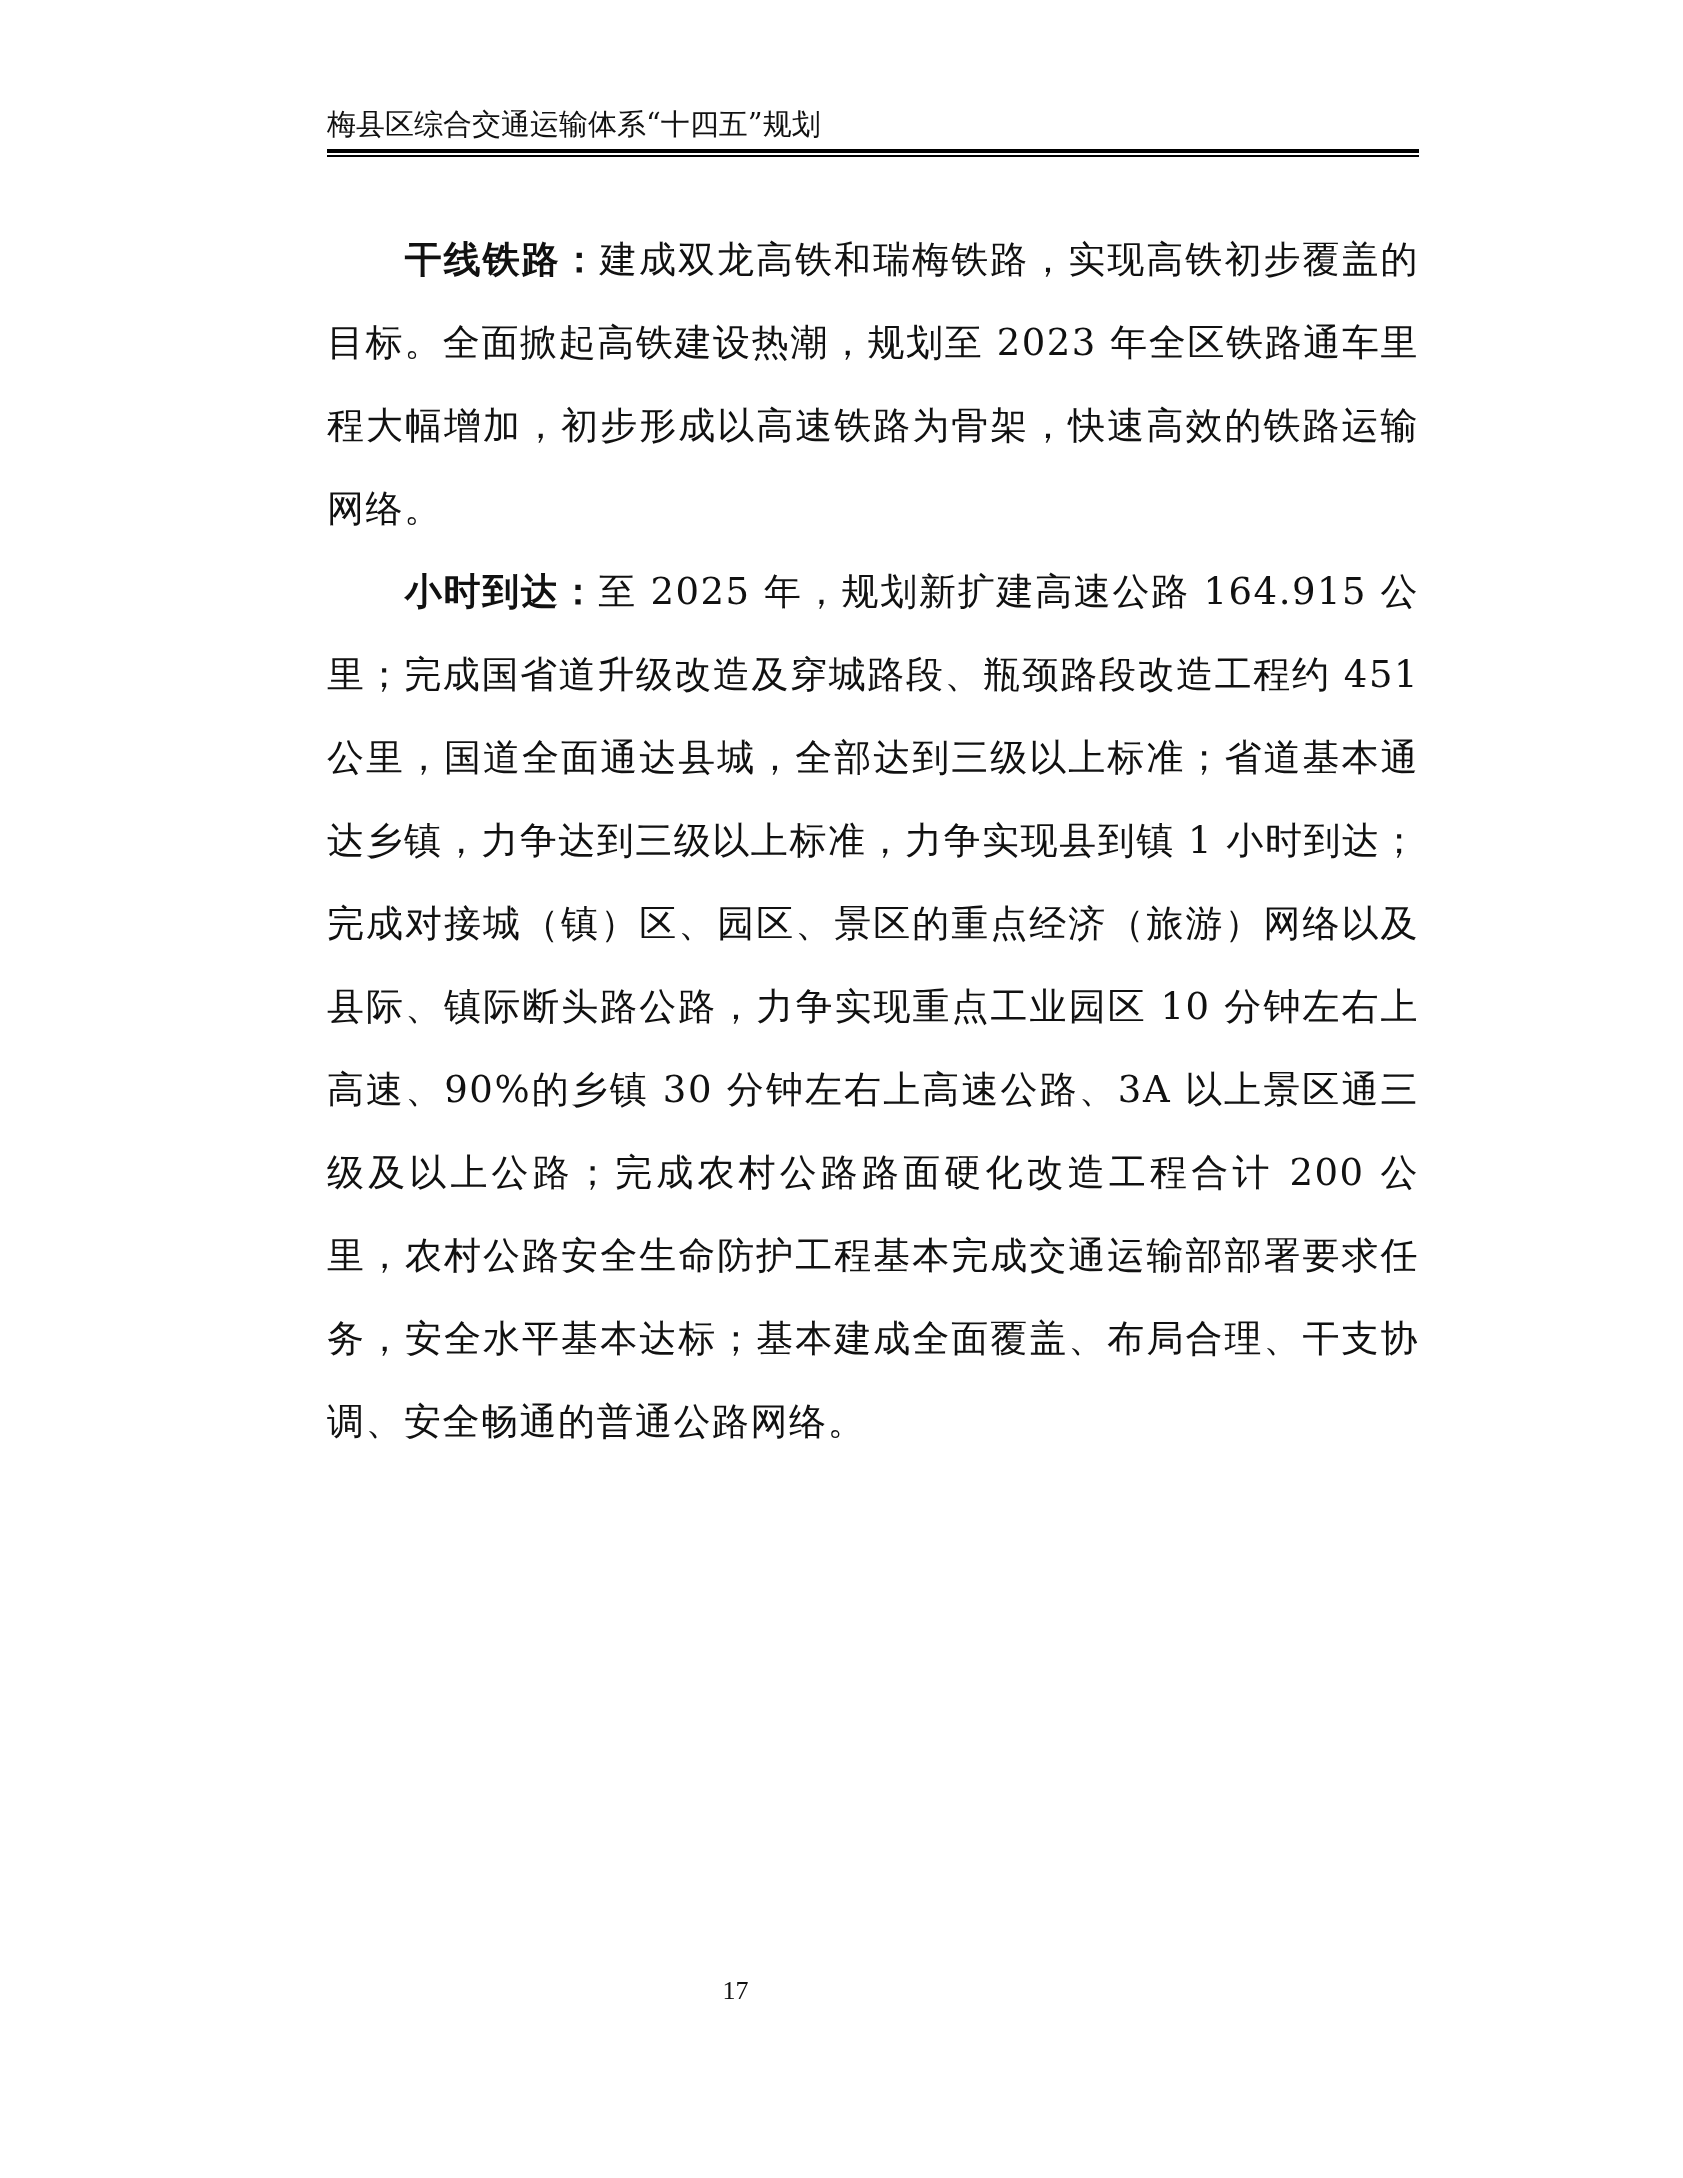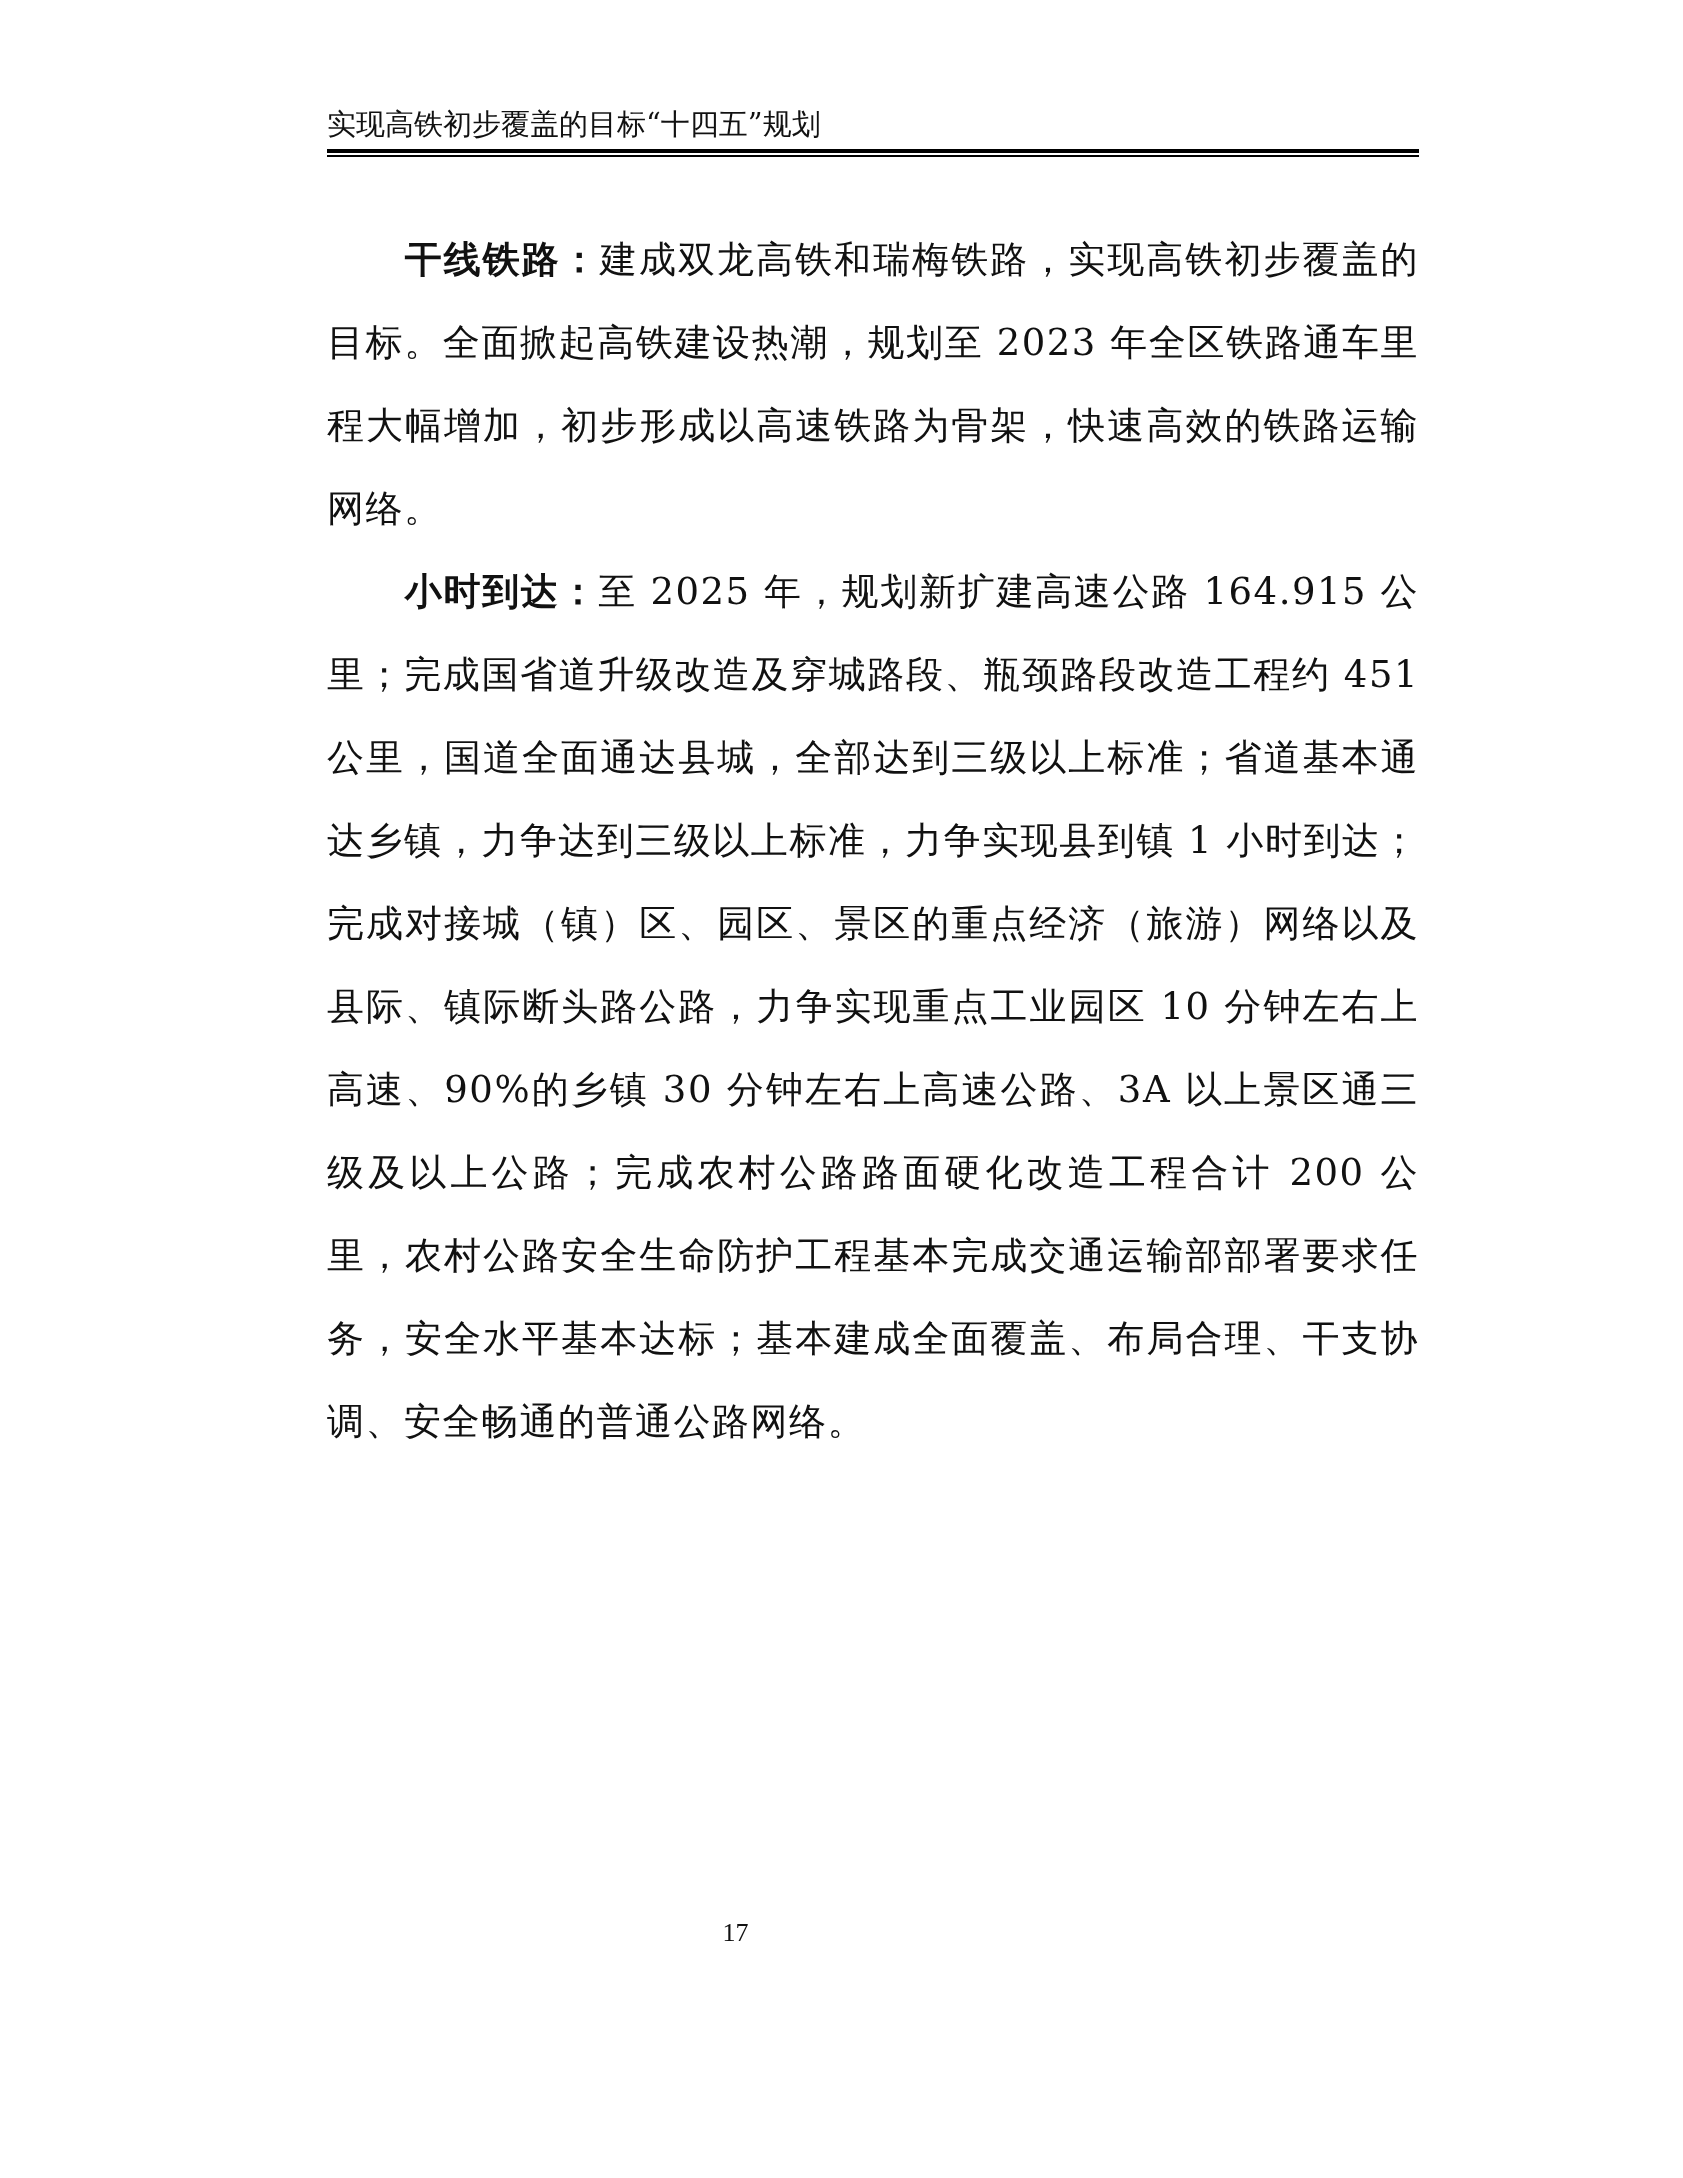--- a/index.html
+++ b/index.html
@@ -9,28 +9,28 @@
   .header-title { font-size:29px; line-height:40px; letter-spacing:0px; white-space:nowrap; }
   .rule { position:absolute; left:327px; width:1092px; background:#000; }
   .rule.thick { top:149px; height:4px; }
   .rule.thin { top:155px; height:2px; }
   .content { position:absolute; left:327px; top:218px; width:1092px; }
   .heading { font-size:38px; font-weight:bold; line-height:63px; padding-left:77px;
              font-family: "DejaVu Sans", "Liberation Sans", sans-serif; margin:0 0 22px 0; }
   .para { font-size:37px; line-height:83px; text-indent:2.1em; margin:0; text-align:justify;
           text-align-last:left; letter-spacing:1.5px; }
   .para .lead { font-weight:bold; font-family: Liberation Serif, serif; }
-  .page-number { position:absolute; left:0; width:1471px; top:1918px; text-align:center;
+  .page-number { position:absolute; left:0; width:1471px; top:1976px; text-align:center;
                  font-size:26px; font-family:"Liberation Serif", serif; }
 </style>
 </head>
 <body>
 
 <div class="header">
-  <div class="header-title">实现高铁初步覆盖的目标“十四五”规划</div>
+  <div class="header-title">梅县区综合交通运输体系“十四五”规划</div>
 </div>
 <div class="rule thick"></div>
 <div class="rule thin"></div>
 
 <div class="content">
 
   <p class="para">
     <span class="lead">干线铁路：</span><span>建成双龙高铁和瑞梅铁路，实现高铁初步覆盖的目标。全面掀起高铁建设热潮，规划至 2023 年全区铁路通车里程大幅增加，初步形成以高速铁路为骨架，快速高效的铁路运输网络。</span>
   </p>
 

